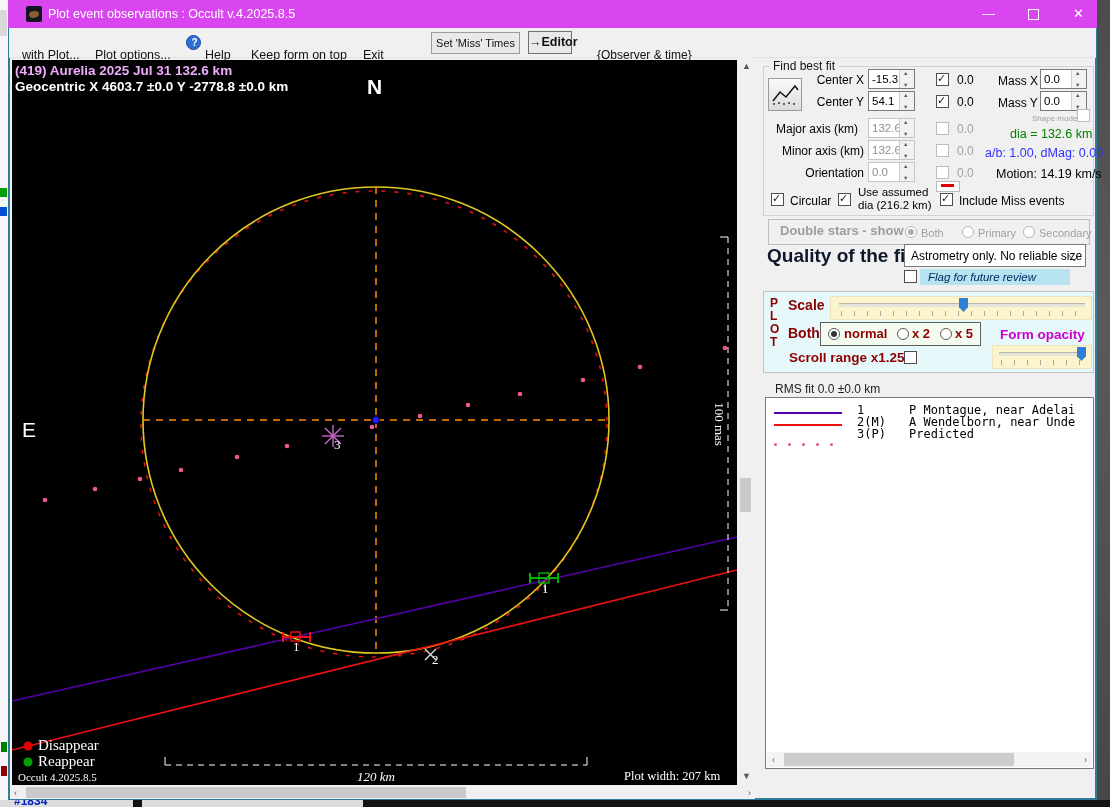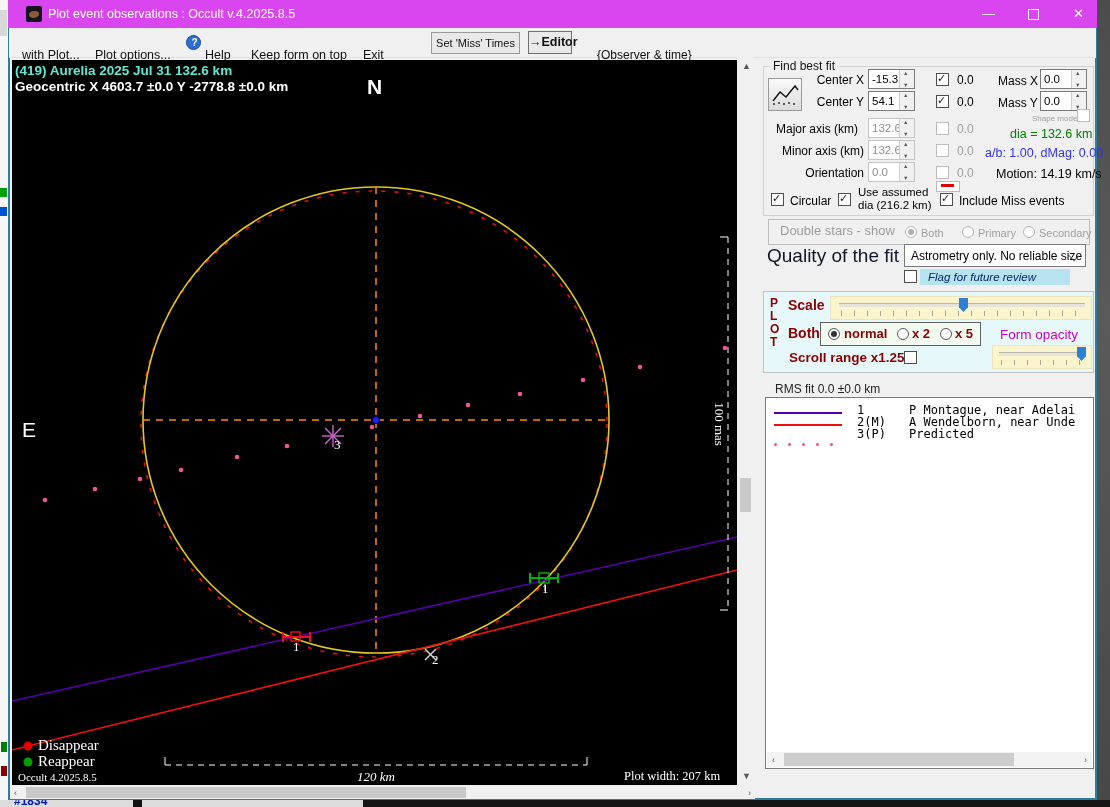--- a/index.html
+++ b/index.html
@@ -1,20 +1,20 @@
 <!DOCTYPE html>
 <html><head>
 <meta charset="utf-8">
 <style>
   html,body{margin:0;padding:0}
   body{width:1110px;height:807px;position:relative;overflow:hidden;background:#6e6e6e;
        font-family:"Liberation Sans",sans-serif;}
   .abs{position:absolute}
   .lbl{position:absolute;font-size:12px;color:#000;white-space:nowrap;line-height:14px}
-  .bold{font-weight:normal}
+  .bold{font-weight:bold}
   .ser{font-family:"Liberation Serif",serif;color:#fff;position:absolute;white-space:nowrap}
   
   #win{position:absolute;left:8px;top:0;width:1089px;height:800px;background:#f0f0f0;
        border-left:2px solid #2f7d9d;border-right:2px solid #2f7d9d;border-bottom:2px solid #2f7d9d;box-sizing:border-box}
   #titlebar{position:absolute;left:8px;top:0;width:1089px;height:28px;background:#d946ef}
   #title-text{position:absolute;left:40px;top:7px;color:#fff;font-size:12.5px;white-space:nowrap}
   .cap-btn{position:absolute;top:0;height:28px;width:45px;color:#fff;text-align:center;line-height:28px;font-size:13px}
   #app-icon{position:absolute;left:18px;top:6px;width:16px;height:16px;background:#14141f;border-radius:2px}
   #app-icon::after{content:"";position:absolute;left:3px;top:5px;width:10px;height:7px;background:#8a5c38;border-radius:50% 40% 55% 45%}
   #max-glyph{position:absolute;left:17px;top:9px;width:9px;height:9px;border:1px solid #fff}
@@ -162,21 +162,21 @@
     <g stroke="#fff" stroke-width="1">
       <line x1="716" y1="177" x2="716" y2="550" stroke-dasharray="6 5"></line>
       <line x1="708" y1="177" x2="716" y2="177"></line>
         <line x1="708" y1="550" x2="716" y2="550"></line>
     </g>
 
     <circle cx="16" cy="686" r="4.5" fill="#e00000"></circle>
     <circle cx="16" cy="702" r="4.5" fill="#00a000"></circle>
   </svg>
 
-  <div class="abs" style="left:3px;top:3px;color:#5eead4;font-weight:bold;font-size:13.5px;white-space:nowrap">(419) Aurelia  2025 Jul 31   132.6 km</div>
+  <div class="abs" style="left:3px;top:3px;color:#f0abfc;font-weight:bold;font-size:13.5px;white-space:nowrap">(419) Aurelia  2025 Jul 31   132.6 km</div>
   <div class="abs" style="left:3px;top:19px;color:#fff;font-weight:bold;font-size:13.5px;white-space:nowrap">Geocentric  X  4603.7 ±0.0  Y -2778.8 ±0.0 km</div>
   <div class="abs" style="left:355px;top:15px;color:#fff;font-weight:bold;font-size:21px">N</div>
   <div class="abs" style="left:10px;top:358px;color:#fff;font-size:21px">E</div>
   <div class="ser" style="left:322px;top:377px;font-size:13px">3</div>
   <div class="ser" style="left:281px;top:579px;font-size:13px">1</div>
   <div class="ser" style="left:530px;top:521px;font-size:13px">1</div>
   <div class="ser" style="left:420px;top:592px;font-size:13px">2</div>
   <div class="ser" style="left:26px;top:677px;font-size:15px">Disappear</div>
   <div class="ser" style="left:26px;top:693px;font-size:15px">Reappear</div>
   <div class="ser" style="left:6px;top:711px;font-size:11px">Occult 4.2025.8.5</div>

